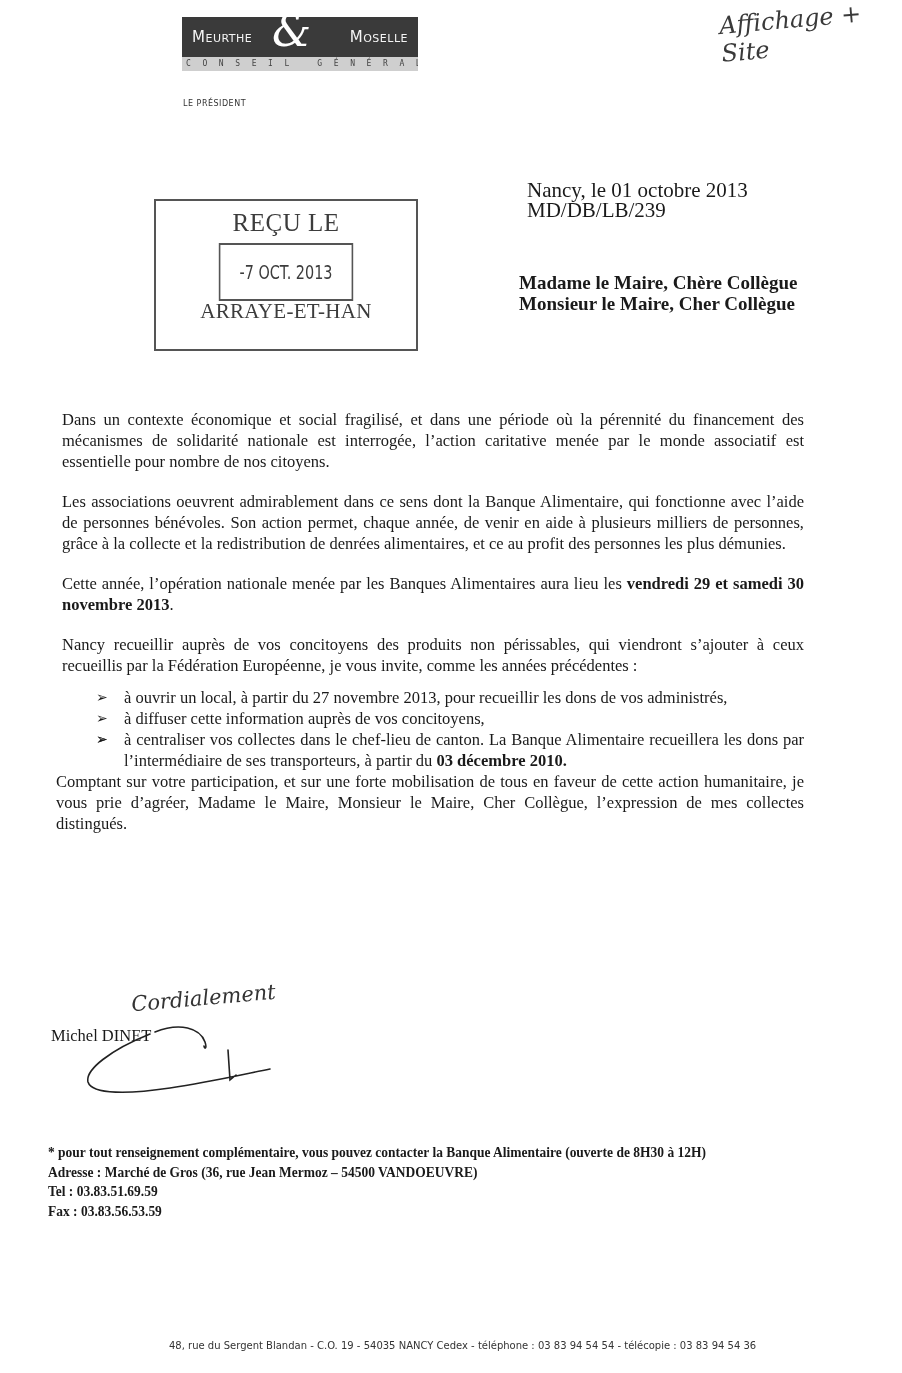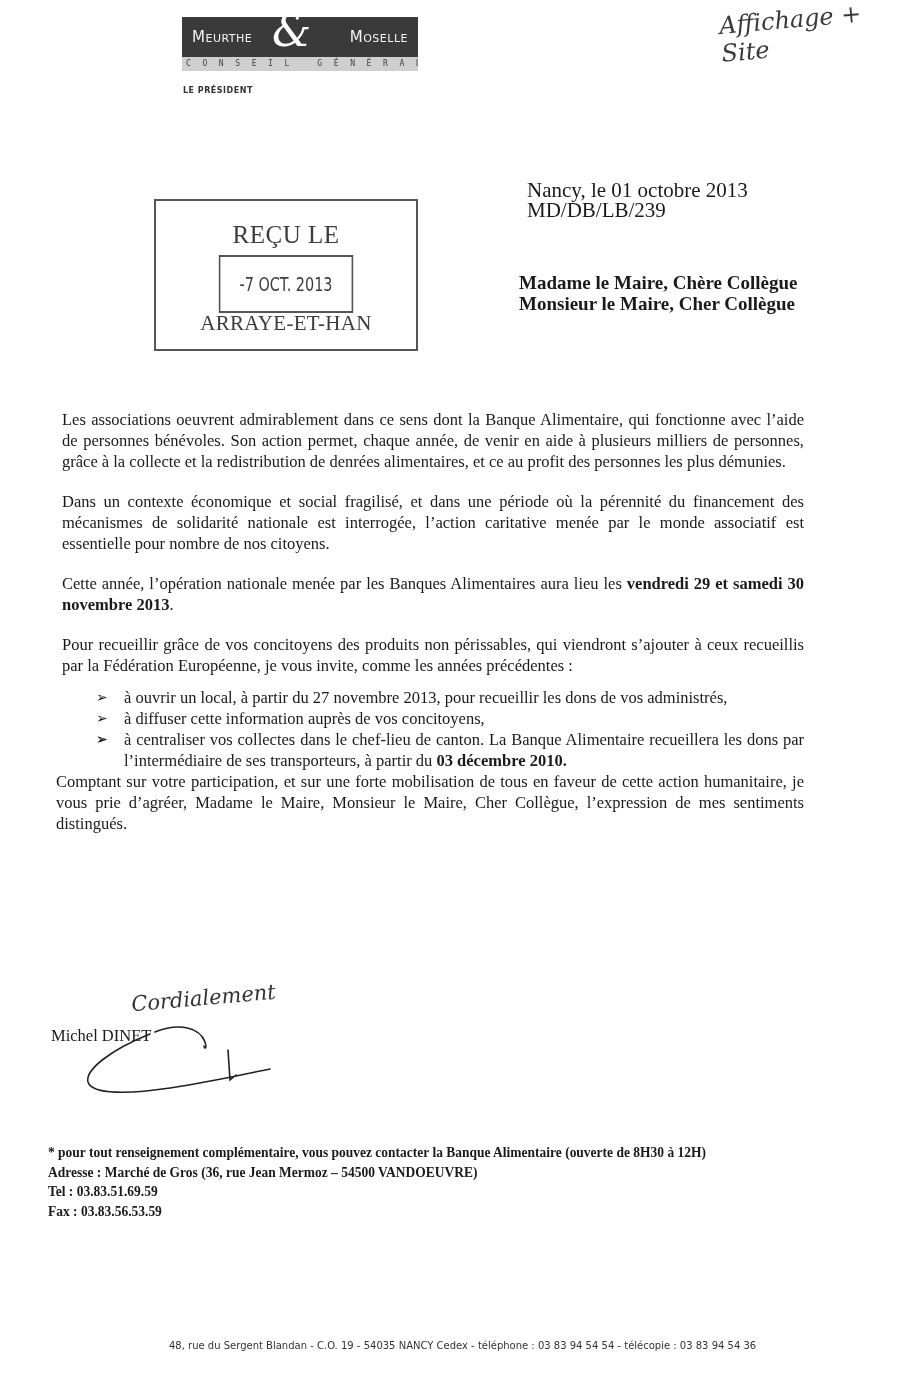--- a/index.html
+++ b/index.html
@@ -8,31 +8,31 @@
 
   
   .logo { position: absolute; left: 182px; top: 17px; width: 236px; }
   .logo-band { background: #3a3a3a; height: 40px; position: relative; display: flex;
                align-items: center; justify-content: space-between; padding: 0 10px; box-sizing: border-box; }
   .logo-word { color: #f4f4f4; font-family: "DejaVu Sans", sans-serif; font-size: 15px; letter-spacing: 0.5px; font-variant: small-caps; }
   .logo-amp { color: #ffffff; font-family: "DejaVu Serif", serif; font-style: italic; font-size: 44px; line-height: 1;
               position: absolute; left: 90px; top: -8px; }
   .logo-sub { background: #cfcfcf; height: 14px; font-family: "DejaVu Sans Mono", monospace; font-size: 8px;
               color: #444; letter-spacing: 11.6px; line-height: 14px; padding-left: 4px; white-space: nowrap; overflow: hidden; }
-  .president { position: absolute; left: 183px; top: 86px; font-family: "DejaVu Sans", sans-serif;
-               font-size: 8px; font-weight: bold; color: #333; letter-spacing: 0.5px; }
+  .president { position: absolute; left: 183px; top: 99px; font-family: "DejaVu Sans", sans-serif;
+               font-size: 8px; font-weight: normal; color: #333; letter-spacing: 0.5px; }
 
   
   .note { position: absolute; left: 718px; top: 12px; font-family: "DejaVu Serif", serif; font-style: italic;
           font-size: 24px; color: #3a3a3a; transform: rotate(-5deg); transform-origin: left top; }
 
   
   .stamp { position: absolute; left: 154px; top: 199px; width: 264px; height: 152px;
            border: 2px solid #555; box-sizing: border-box; text-align: center; color: #3c3c3c; }
-  .stamp-title { font-size: 25px; margin-top: 20px; letter-spacing: 0.5px; }
+  .stamp-title { font-size: 25px; margin-top: 8px; letter-spacing: 0.5px; }
   .stamp-date-box { margin: 6px auto 0; width: 168px; height: 58px; border: 2px solid #555; box-sizing: border-box;
                     display: flex; align-items: center; justify-content: center;
                     font-family: "DejaVu Sans Condensed", "DejaVu Sans", sans-serif; font-size: 20px; transform: scaleX(0.8); }
   .stamp-line { font-size: 21px; line-height: 20px; letter-spacing: 0.3px; }
 
   
   .place-date { position: absolute; left: 527px; top: 180px; font-size: 21px; line-height: 20px; }
   .recipients { position: absolute; left: 519px; top: 272px; font-size: 19px; font-weight: bold; line-height: 21px; }
 
   
@@ -84,44 +84,44 @@
   <div>Nancy, le 01 octobre 2013</div>
   <div>MD/DB/LB/239</div>
 </div>
 
 <div class="recipients">
   <div>Madame le Maire, Chère Collègue</div>
   <div>Monsieur le Maire, Cher Collègue</div>
 </div>
 
 <div class="body">
+  <p class="para">Dans un contexte économique et social fragilisé, et dans une période où la pérennité du financement des mécanismes de solidarité nationale est interrogée, l’action caritative menée par le monde associatif est essentielle pour nombre de nos citoyens.</p>
   <p class="para">Les associations oeuvrent admirablement dans ce sens dont la Banque Alimentaire, qui fonctionne avec l’aide de personnes bénévoles. Son action permet, chaque année, de venir en aide à plusieurs milliers de personnes, grâce à la collecte et la redistribution de denrées alimentaires, et ce au profit des personnes les plus démunies.</p>
-  <p class="para">Dans un contexte économique et social fragilisé, et dans une période où la pérennité du financement des mécanismes de solidarité nationale est interrogée, l’action caritative menée par le monde associatif est essentielle pour nombre de nos citoyens.</p>
   <p class="para">
     <span>Cette année, l’opération nationale menée par les Banques Alimentaires aura lieu les </span><b>vendredi 29 et samedi 30 novembre 2013</b><span>.</span>
   </p>
-  <p class="para">Pour recueillir grâce de vos concitoyens des produits non périssables, qui viendront s’ajouter à ceux recueillis par la Fédération Européenne, je vous invite, comme les années précédentes :</p>
+  <p class="para">Nancy recueillir auprès de vos concitoyens des produits non périssables, qui viendront s’ajouter à ceux recueillis par la Fédération Européenne, je vous invite, comme les années précédentes :</p>
   <ul class="actions">
     <li>
       <span class="bullet">➢</span>
       <span>à ouvrir un local, à partir du 27 novembre 2013, pour recueillir les dons de vos administrés,</span>
     </li>
     <li>
       <span class="bullet">➢</span>
       <span>à diffuser cette information auprès de vos concitoyens,</span>
     </li>
     <li>
       <span class="bullet">➢</span>
     </li>
     <li>
       <span class="bullet">➢</span>
       <span>à centraliser vos collectes dans le chef-lieu de canton. La Banque Alimentaire recueillera les dons par l’intermédiaire de ses transporteurs, à partir du </span><b>03 décembre 2010.</b>
     </li>
   </ul>
-  <p class="closing">Comptant sur votre participation, et sur une forte mobilisation de tous en faveur de cette action humanitaire, je vous prie d’agréer, Madame le Maire, Monsieur le Maire, Cher Collègue, l’expression de mes sentiments distingués.</p>
+  <p class="closing">Comptant sur votre participation, et sur une forte mobilisation de tous en faveur de cette action humanitaire, je vous prie d’agréer, Madame le Maire, Monsieur le Maire, Cher Collègue, l’expression de mes collectes distingués.</p>
 </div>
 
 <div class="sig-handwritten">Cordialement</div>
 <div class="sig-name">Michel DINET</div>
 <svg class="sig-svg" width="230" height="90" viewBox="0 0 230 90">
   <path d="M95 12 C 120 2, 140 8, 145 22 C 147 28, 145 30, 144 26 M 90 14 C 50 30, 25 50, 28 62 C 32 75, 70 74, 110 68 C 150 62, 175 56, 210 49 M 168 30 L 170 60 L 176 55" fill="none" stroke="#222" stroke-width="1.6" stroke-linecap="round"></path>
 </svg>
 
 <div class="footnote">
   <div class="justify">* pour tout renseignement complémentaire, vous pouvez contacter la Banque Alimentaire (ouverte de 8H30 à 12H)</div>

